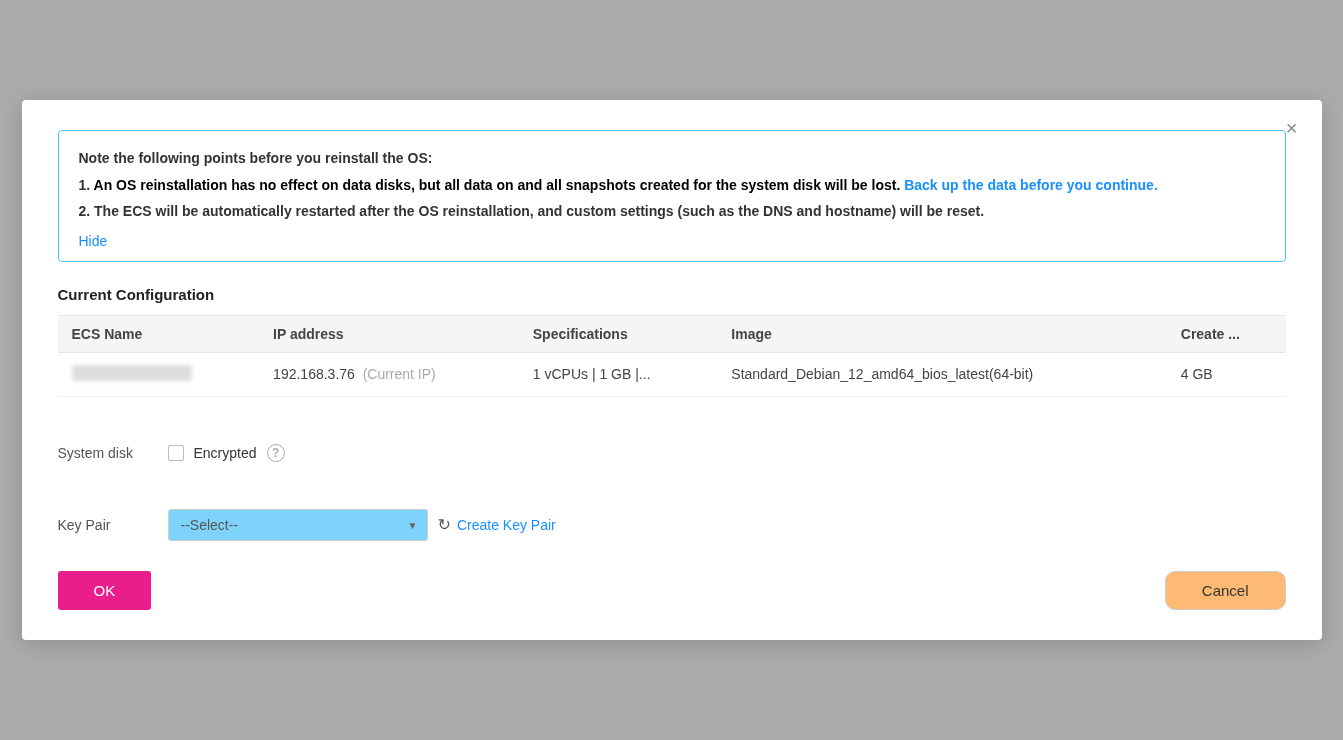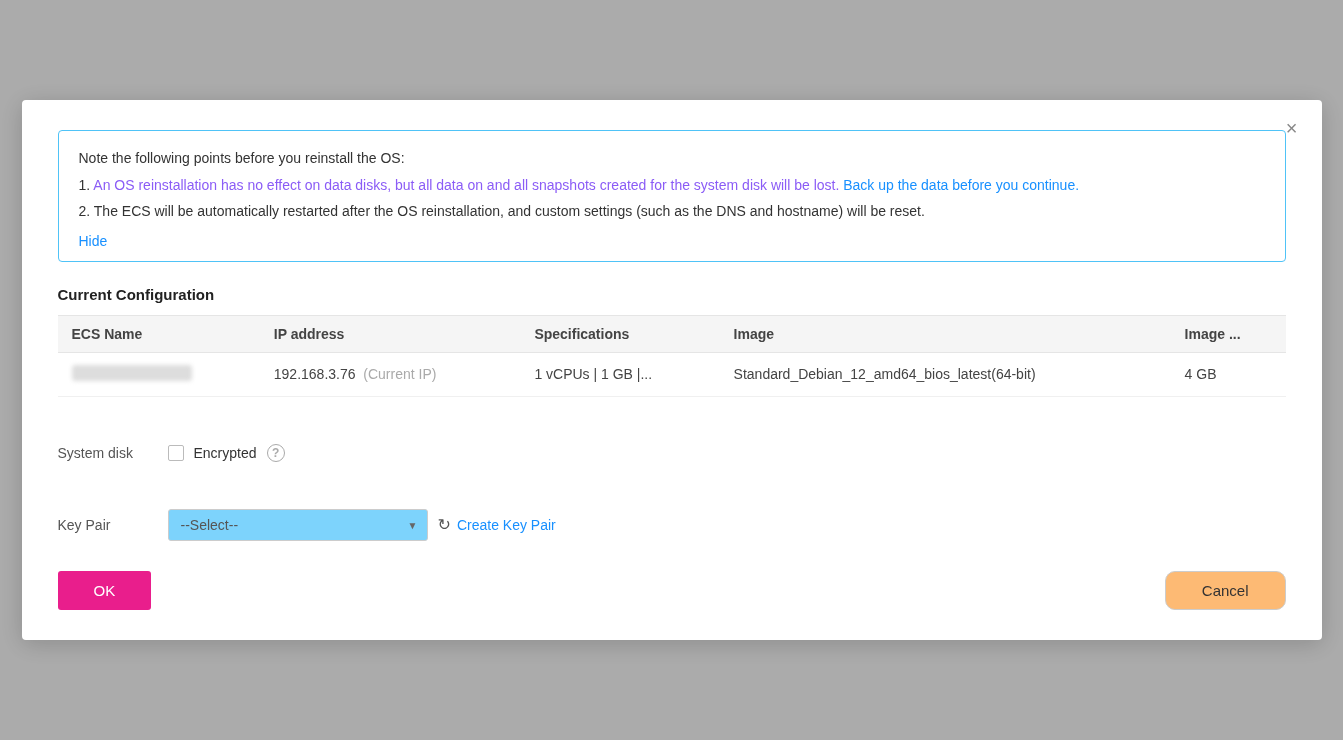--- a/index.html
+++ b/index.html
@@ -52,23 +52,24 @@
       border-radius: 4px;
       padding: 16px 20px 12px 20px;
       margin-bottom: 24px;
       background: #fff;
     }
     .notice-box p {
       margin-bottom: 4px;
       color: #333;
       font-size: 14px;
       line-height: 1.6;
+      font-weight: bold;
     }
     .notice-warning {
-      color: #8b5cf6;
+      color: #000000;
     }
     .notice-link {
       color: #1890ff;
       cursor: pointer;
       text-decoration: none;
     }
     .notice-hide {
       color: #1890ff;
       cursor: pointer;
       display: inline-block;
@@ -241,21 +242,21 @@
 
     <div class="section-title">Current Configuration</div>
 
     <table class="config-table">
       <thead>
         <tr>
           <th>ECS Name</th>
           <th>IP address</th>
           <th>Specifications</th>
           <th>Image</th>
-          <th>Image ...</th>
+          <th>Create ...</th>
         </tr>
       </thead>
       <tbody>
         <tr>
           <td><span class="td-blur"></span></td>
           <td>
             <span>192.168.3.76</span>
             &nbsp;<span style="color:#aaa">(Current IP)</span>
           </td>
           <td>1 vCPUs | 1 GB |...</td>

